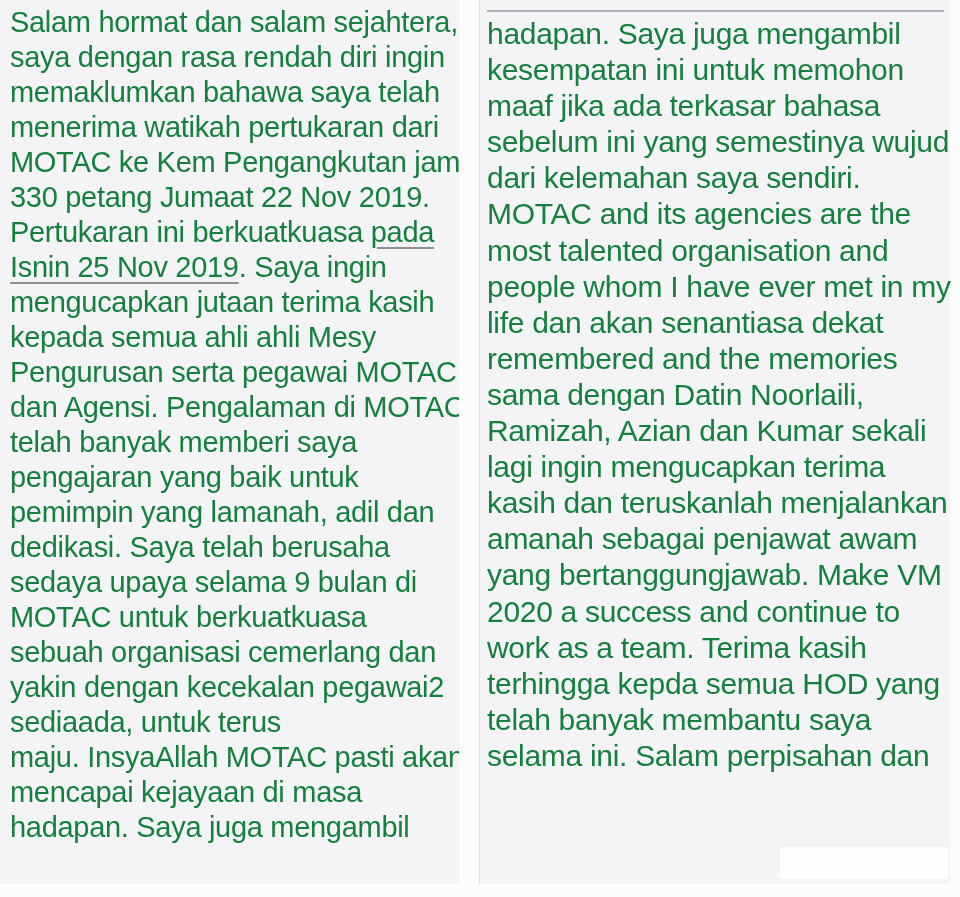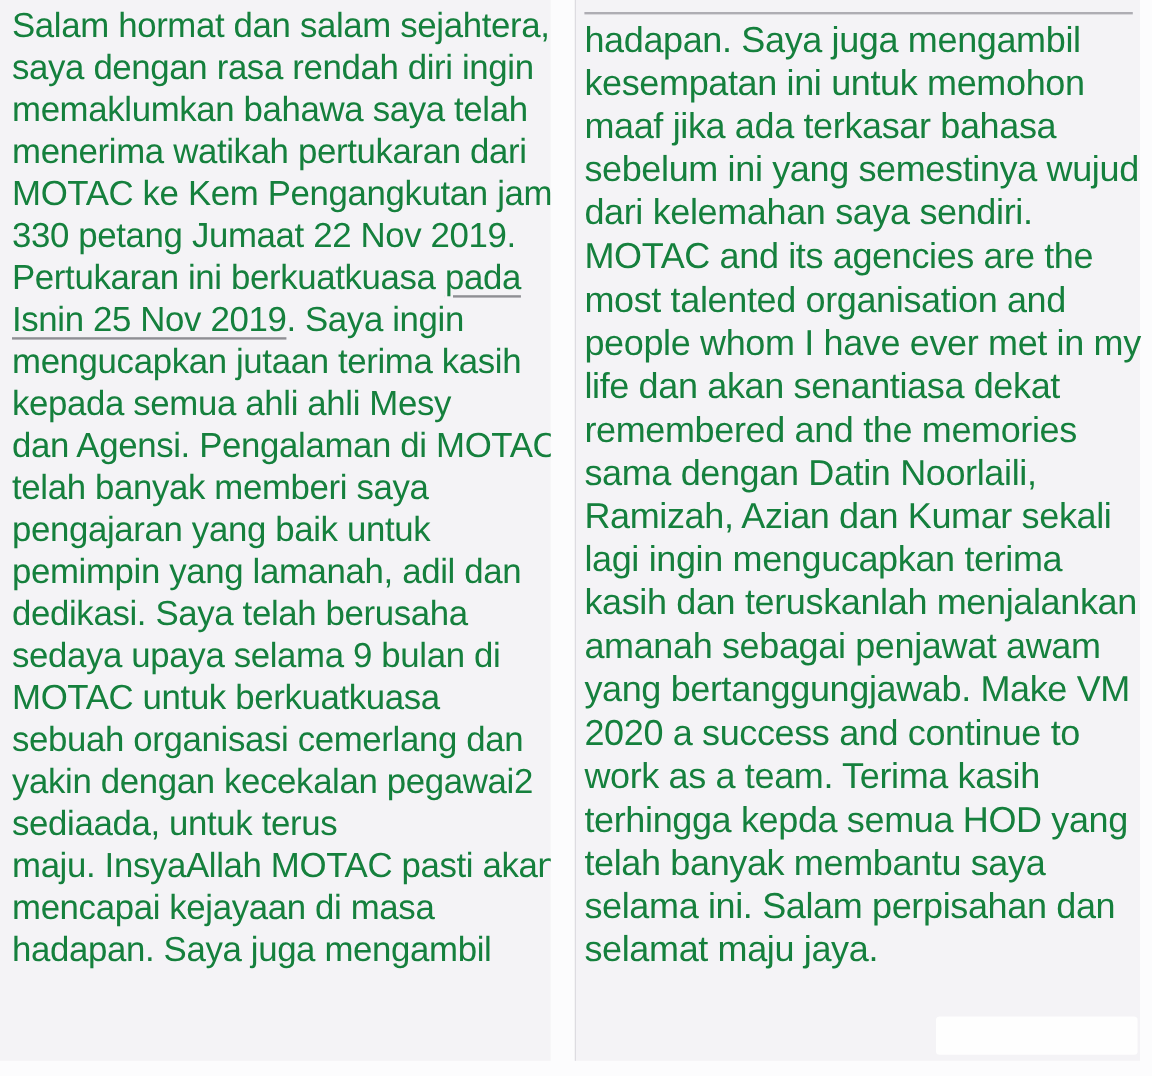--- a/index.html
+++ b/index.html
@@ -52,20 +52,21 @@
   <div class="line">Salam hormat dan salam sejahtera,</div>
   <div class="line">saya dengan rasa rendah diri ingin</div>
   <div class="line">memaklumkan bahawa saya telah</div>
   <div class="line">menerima watikah pertukaran dari</div>
   <div class="line">MOTAC ke Kem Pengangkutan jam</div>
   <div class="line">330 petang Jumaat 22 Nov 2019.</div>
   <div class="line"><span>Pertukaran ini berkuatkuasa </span><span class="u">pada</span></div>
   <div class="line"><span class="u">Isnin 25 Nov 2019</span><span>. Saya ingin</span></div>
   <div class="line">mengucapkan jutaan terima kasih</div>
   <div class="line">kepada semua ahli ahli Mesy</div>
+  <div class="line">Pengurusan serta pegawai MOTAC</div>
   <div class="line">dan Agensi. Pengalaman di MOTAC</div>
   <div class="line">telah banyak memberi saya</div>
   <div class="line">pengajaran yang baik untuk</div>
   <div class="line">pemimpin yang lamanah, adil dan</div>
   <div class="line">dedikasi. Saya telah berusaha</div>
   <div class="line">sedaya upaya selama 9 bulan di</div>
   <div class="line">MOTAC untuk berkuatkuasa</div>
   <div class="line">sebuah organisasi cemerlang dan</div>
   <div class="line">yakin dengan kecekalan pegawai2</div>
   <div class="line">sediaada, untuk terus</div>
@@ -92,16 +93,15 @@
   <div class="line">Ramizah, Azian dan Kumar sekali</div>
   <div class="line">lagi ingin mengucapkan terima</div>
   <div class="line">kasih dan teruskanlah menjalankan</div>
   <div class="line">amanah sebagai penjawat awam</div>
   <div class="line">yang bertanggungjawab. Make VM</div>
   <div class="line">2020 a success and continue to</div>
   <div class="line">work as a team. Terima kasih</div>
   <div class="line">terhingga kepda semua HOD yang</div>
   <div class="line">telah banyak membantu saya</div>
   <div class="line">selama ini. Salam perpisahan dan</div>
-  <div class="line">selamat maju jaya.</div>
 </div>
 
 <div class="whiteout"></div>
 
 </body></html>

